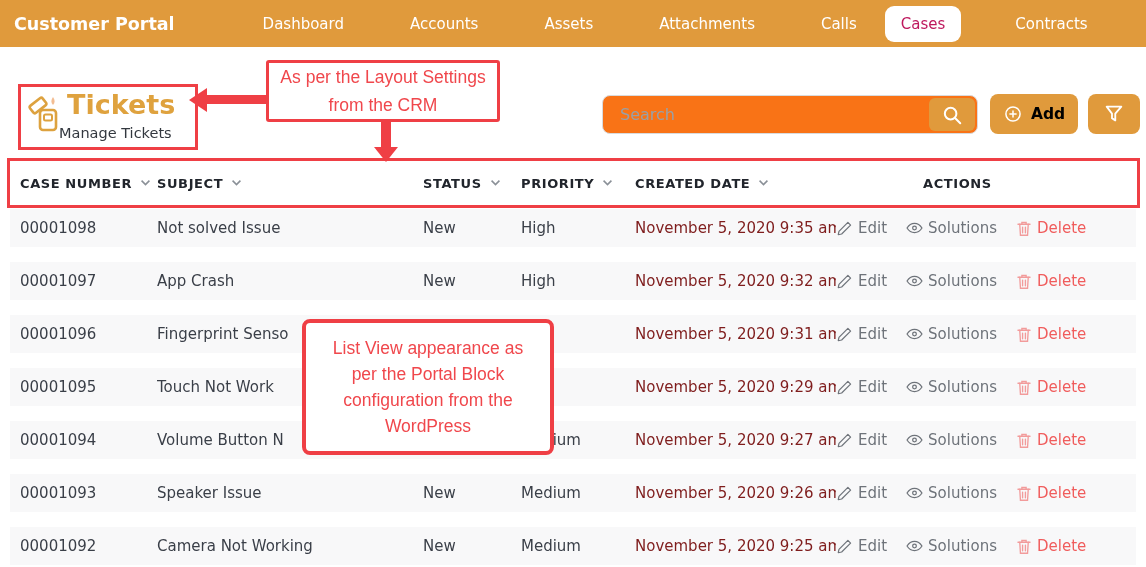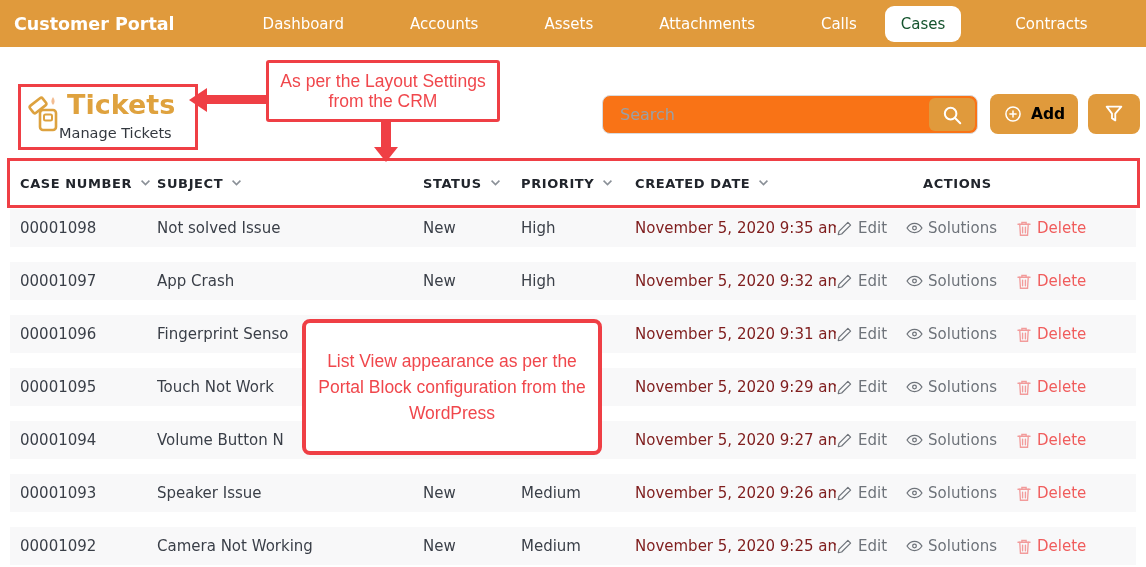--- a/index.html
+++ b/index.html
@@ -7,21 +7,21 @@
               font-family:"DejaVu Sans","Liberation Sans",sans-serif; }
   .stage { position:relative; width:1146px; height:567px; }
 
   
   .topnav { position:absolute; left:0; top:0; width:1146px; height:47px;
             background:#e09a3c; display:flex; align-items:center; }
   .brand { color:#fff; font-size:17.5px; font-weight:bold; margin-left:14px; white-space:nowrap; }
   .navlist { display:flex; align-items:center; gap:40px; margin-left:62px; }
   .nav-item { color:#fff; font-size:15px; font-weight:500; cursor:pointer; white-space:nowrap;
               display:flex; align-items:center; gap:7px;margin-left:26px; }
-  .nav-item.active { background:#fff; color:#14532d; padding:9px 16px; border-radius:9px; margin:0 -12px;align-items:center; }
+  .nav-item.active { background:#fff; color:#be185d; padding:9px 16px; border-radius:9px; margin:0 -12px;align-items:center; }
   .user-menu { margin-left:auto; margin-right:16px; display:flex; align-items:center; gap:6px; cursor:pointer; }
   .chev { stroke:#fff; fill:none; stroke-width:2; }
 
   
   .tickets-box { position:absolute; left:18px; top:84px; width:180px; height:66px;
                  border:3px solid #ef3f45; background:#fff; }
   .tickets-icon { position:absolute; left:7px; top:7px; }
   .page-title { position:absolute; left:46px; top:2px; color:#dfa23e; font-size:27px; font-weight:bold; }
   .page-subtitle { position:absolute; left:38px; top:38px; color:#33383f; font-size:14.5px; }
 
@@ -38,22 +38,22 @@
              border:none; border-radius:8px; color:#000000; font-weight:bold; font-size:15.5px;
              display:flex; align-items:center; justify-content:center; gap:8px; cursor:pointer;
              font-family:"DejaVu Sans",sans-serif; }
   .filter-btn { position:absolute; left:1088px; top:94px; width:52px; height:40px; background:#e09a3c;
                 border:none; border-radius:8px; cursor:pointer; display:flex; align-items:center; justify-content:center; }
 
   
   .callout { position:absolute; background:#fff; border:3px solid #ef3f45; color:#f0474c;
              font-family:"Liberation Sans",sans-serif; text-align:center; z-index:12;
              display:flex; align-items:center; justify-content:center; }
-  .callout-1 { left:266px; top:60px; width:234px; height:62px; font-size:17.5px; line-height:20px; border-radius:3px; padding:0 10px; }
-  .callout-2 { left:302px; top:319px; width:300px; height:136px; font-size:17.5px; line-height:26px;
+  .callout-1 { left:266px; top:60px; width:234px; height:62px; font-size:17.5px; line-height:28px; border-radius:3px; padding:0 10px; }
+  .callout-2 { left:302px; top:319px; width:252px; height:136px; font-size:17.5px; line-height:26px;
                border:4px solid #ef3f45; border-radius:8px; padding:0 12px; }
   .arrow-shaft-left { position:absolute; left:206px; top:95px; width:61px; height:9px; background:#ef3f45; z-index:12; }
   .arrow-head-left  { position:absolute; left:189px; top:87.5px; width:0; height:0; z-index:12;
                       border-top:12px solid transparent; border-bottom:12px solid transparent;
                       border-right:18px solid #ef3f45; }
   .arrow-shaft-down { position:absolute; left:381px; top:121px; width:10px; height:27px; background:#ef3f45; z-index:12; }
   .arrow-head-down  { position:absolute; left:374px; top:147px; width:0; height:0; z-index:12;
                       border-left:12px solid transparent; border-right:12px solid transparent;
                       border-top:15px solid #ef3f45; }
 

